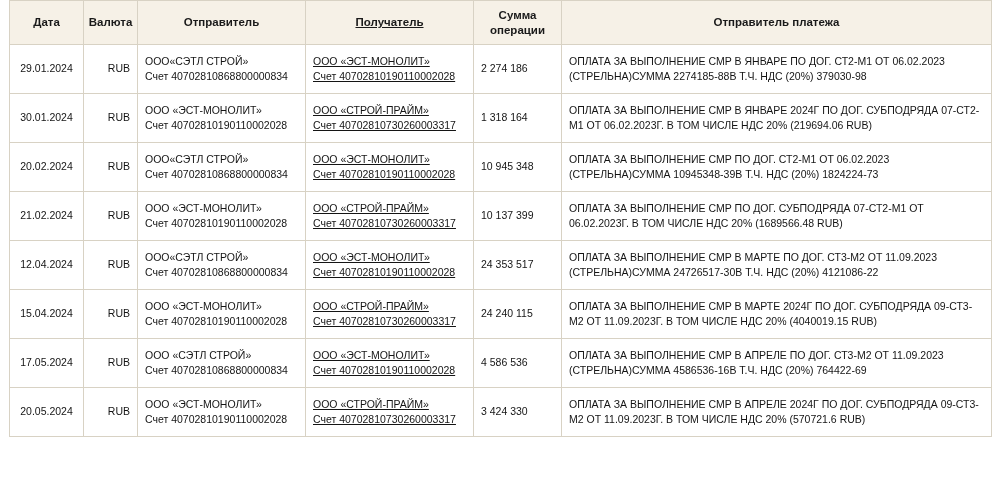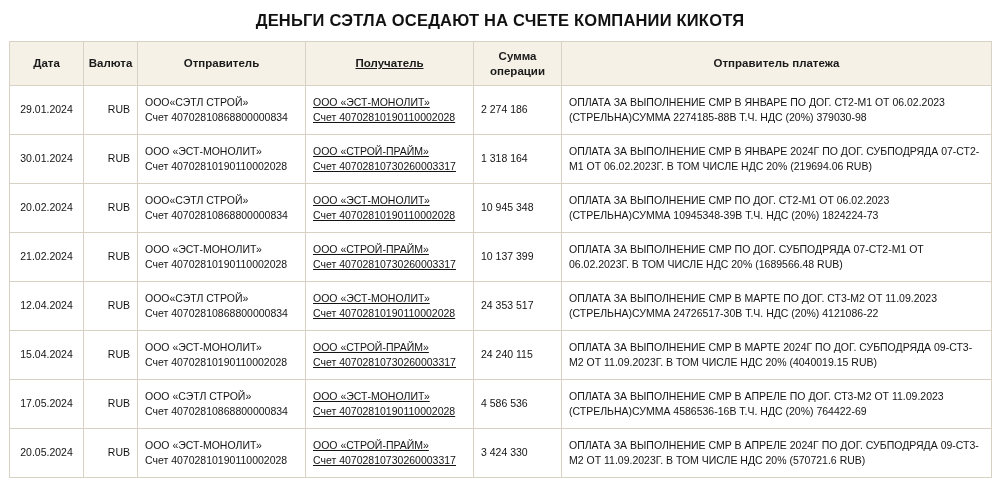--- a/index.html
+++ b/index.html
@@ -88,21 +88,20 @@
   }
   .purpose-text {
     display: block;
   }
 </style>
 </head>
 <body>
 
 <div class="page">
 
-  <div class="doc-title">ДЕНЬГИ СЭТЛА ОСЕДАЮТ НА СЧЕТЕ КОМПАНИИ КИКОТЯ</div>
 
   <table class="ledger">
     <thead>
       <tr>
         <th class="col-date">Дата</th>
         <th class="col-cur">Валюта</th>
         <th class="col-sender">Отправитель</th>
         <th class="col-receiver">Получатель</th>
         <th class="col-amount">Сумма операции</th>
         <th class="col-purpose">Отправитель платежа</th>

